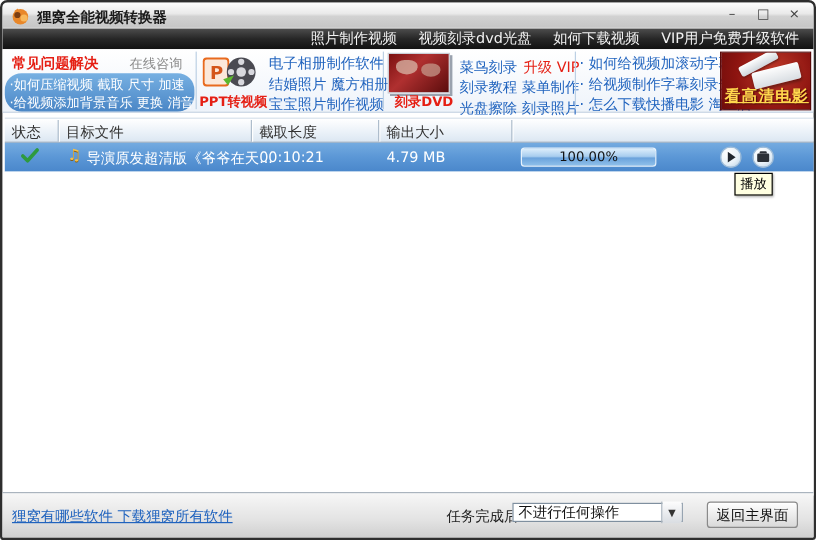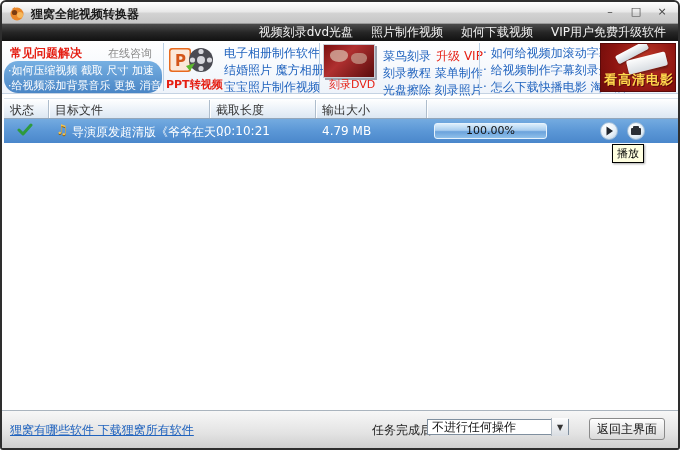--- a/index.html
+++ b/index.html
@@ -46,29 +46,29 @@
   .blue-link { color:#2063be; font-size:12px; white-space:nowrap; cursor:pointer; }
   .red-link { color:#e51f14; font-size:12px; white-space:nowrap; cursor:pointer; }
   .dvd-panel { position:absolute; left:319px; top:1px; width:58px; height:51px; }
   .dvd-thumb {
     position:absolute; left:2px; top:2px; width:52px; height:34px;
     background:linear-gradient(135deg,#7a1010 0%,#b03030 40%,#5a0c0c 100%);
     border:1px solid #caced6; box-shadow:2px 2px 0 #9aa2ae;
   }
   .dvd-thumb:after { content:""; position:absolute; left:6px; top:5px; width:18px; height:12px; background:#d8b8a8; border-radius:40% 40% 50% 50%; opacity:.75; }
   .dvd-thumb:before { content:""; position:absolute; right:7px; top:8px; width:16px; height:11px; background:#c8a090; border-radius:40% 40% 50% 50%; opacity:.7; }
-  .dvd-label { position:absolute; left:8px; bottom:1px; color:#e51f14; font-size:11px; font-weight:normal; }
+  .dvd-label { position:absolute; left:8px; bottom:1px; color:#e51f14; font-size:11px; font-weight:bold; }
   .banner {
     position:absolute; left:598px; top:2px; width:76px; height:49px;
     background:radial-gradient(circle at 60% 35%, #c03a2a 0%, #8d1410 60%, #6d0c0a 100%);
     border:1px solid #5a0a0a; overflow:hidden; cursor:pointer;
   }
   .stb { position:absolute; left:26px; top:12px; width:40px; height:14px; background:linear-gradient(180deg,#fdfdfd,#d8dde2); border-radius:2px; transform:rotate(-14deg); box-shadow:0 2px 3px rgba(0,0,0,.4); }
   .remote { position:absolute; left:14px; top:4px; width:34px; height:9px; background:linear-gradient(180deg,#ffffff,#cfd6dc); border-radius:2px; transform:rotate(-28deg); box-shadow:0 1px 2px rgba(0,0,0,.4); }
-  .banner-text { position:absolute; left:3px; bottom:2px; color:#ffd84d; font-size:13px; font-weight:bold; white-space:nowrap; text-shadow:1px 1px 0 #5a0a0a; letter-spacing:1px; }
+  .banner-text { position:absolute; left:3px; bottom:2px; color:#ffd84d; font-size:13px; font-weight:bold; white-space:nowrap; text-shadow:1px 1px 0 #5a0a0a; letter-spacing:1px;text-decoration:underline; }
   
   #table-header {
     position:absolute; left:2px; top:96px; width:676px; height:21px;
     background:linear-gradient(180deg,#ffffff 0%,#eaf1f8 60%,#dce7f2 100%);
     border-bottom:1px solid #93a6ba; border-top:1px solid #d8e2ec;
   }
   .th { position:absolute; top:3px; font-size:12px; color:#333; }
   .th-div { position:absolute; top:1px; height:18px; width:1px; background:#aebdcc; box-shadow:1px 0 0 #fff; }
   #task-row {
     position:absolute; left:2px; top:117px; width:676px; height:24px;
@@ -134,22 +134,22 @@
     </svg>
     <span class="app-title">狸窝全能视频转换器</span>
     <div class="win-btns">
       <span class="win-btn">–</span>
       <span class="win-btn">□</span>
       <span class="win-btn">×</span>
     </div>
   </div>
 
   <div id="menubar">
+    <span class="menu-item">照片制作视频</span>
     <span class="menu-item">视频刻录dvd光盘</span>
-    <span class="menu-item">照片制作视频</span>
     <span class="menu-item">如何下载视频</span>
     <span class="menu-item">VIP用户免费升级软件</span>
   </div>
 
   <div id="promo">
     <div class="faq-panel">
       <span class="faq-title">常见问题解决</span>
       <span class="faq-online">在线咨询</span>
       <div class="faq-blue">
         <span class="faq-line" style="top:2px;">·如何压缩视频 截取 尺寸 加速</span>

